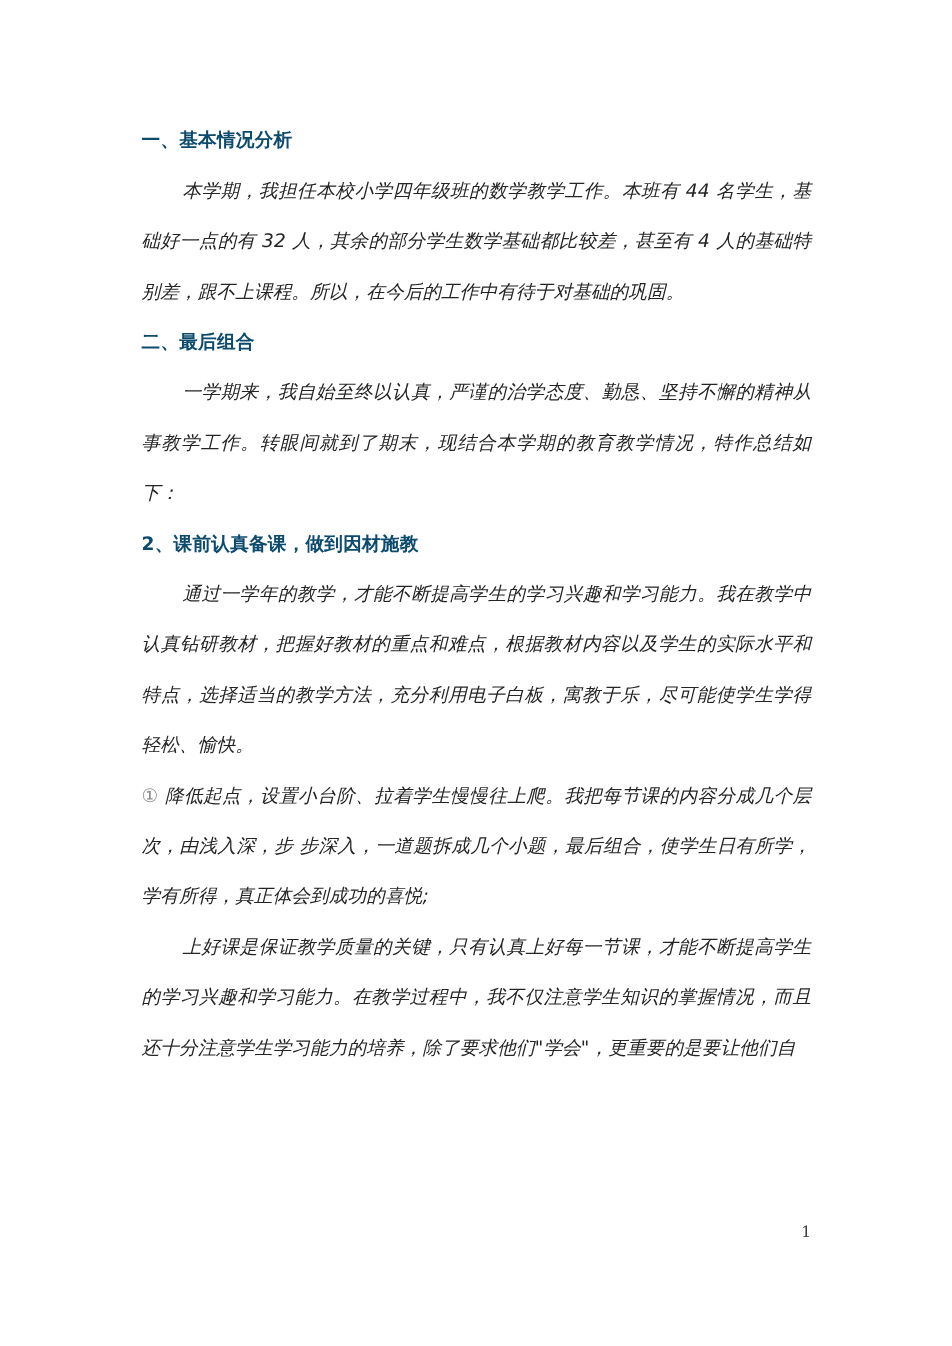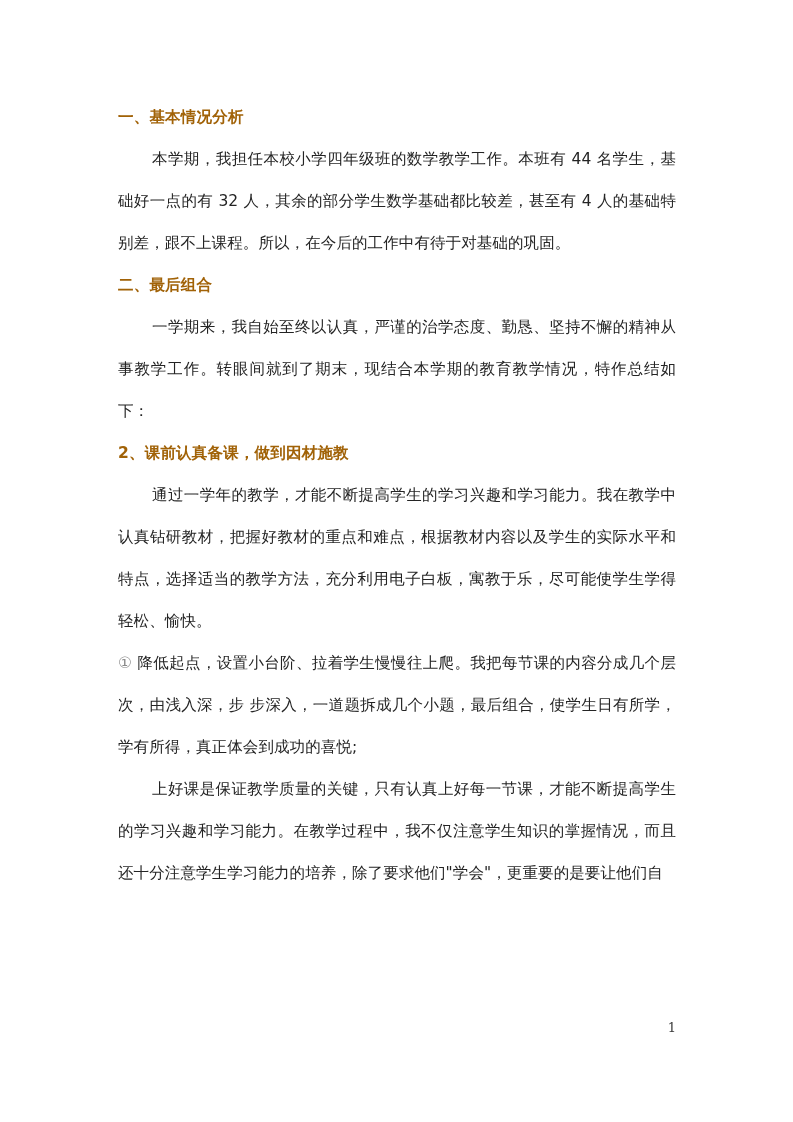--- a/index.html
+++ b/index.html
@@ -26,31 +26,32 @@
     top: 96px;
     width: 558px;
   }
   .heading {
     font-size: 15.5px;
     font-weight: bold;
     line-height: 42px;
     letter-spacing: 0.2px;
     text-align: left;
     white-space: pre;
-    color: #a16207;
+    color: #0c4a6e;
   }
   .para {
     font-size: 15.5px;
     font-weight: normal;
     line-height: 42px;
     text-align: justify;
     text-align-last: left;
     text-justify: inter-character;
     color: #242424;
     letter-spacing: 0.1px;
+    font-style: italic;
   }
   .para.indent {
     text-indent: 34px;
   }
   .para.listitem {
     text-indent: 0;
   }
   .marker-light {
     color: #8a8a8a;
     font-weight: normal;

